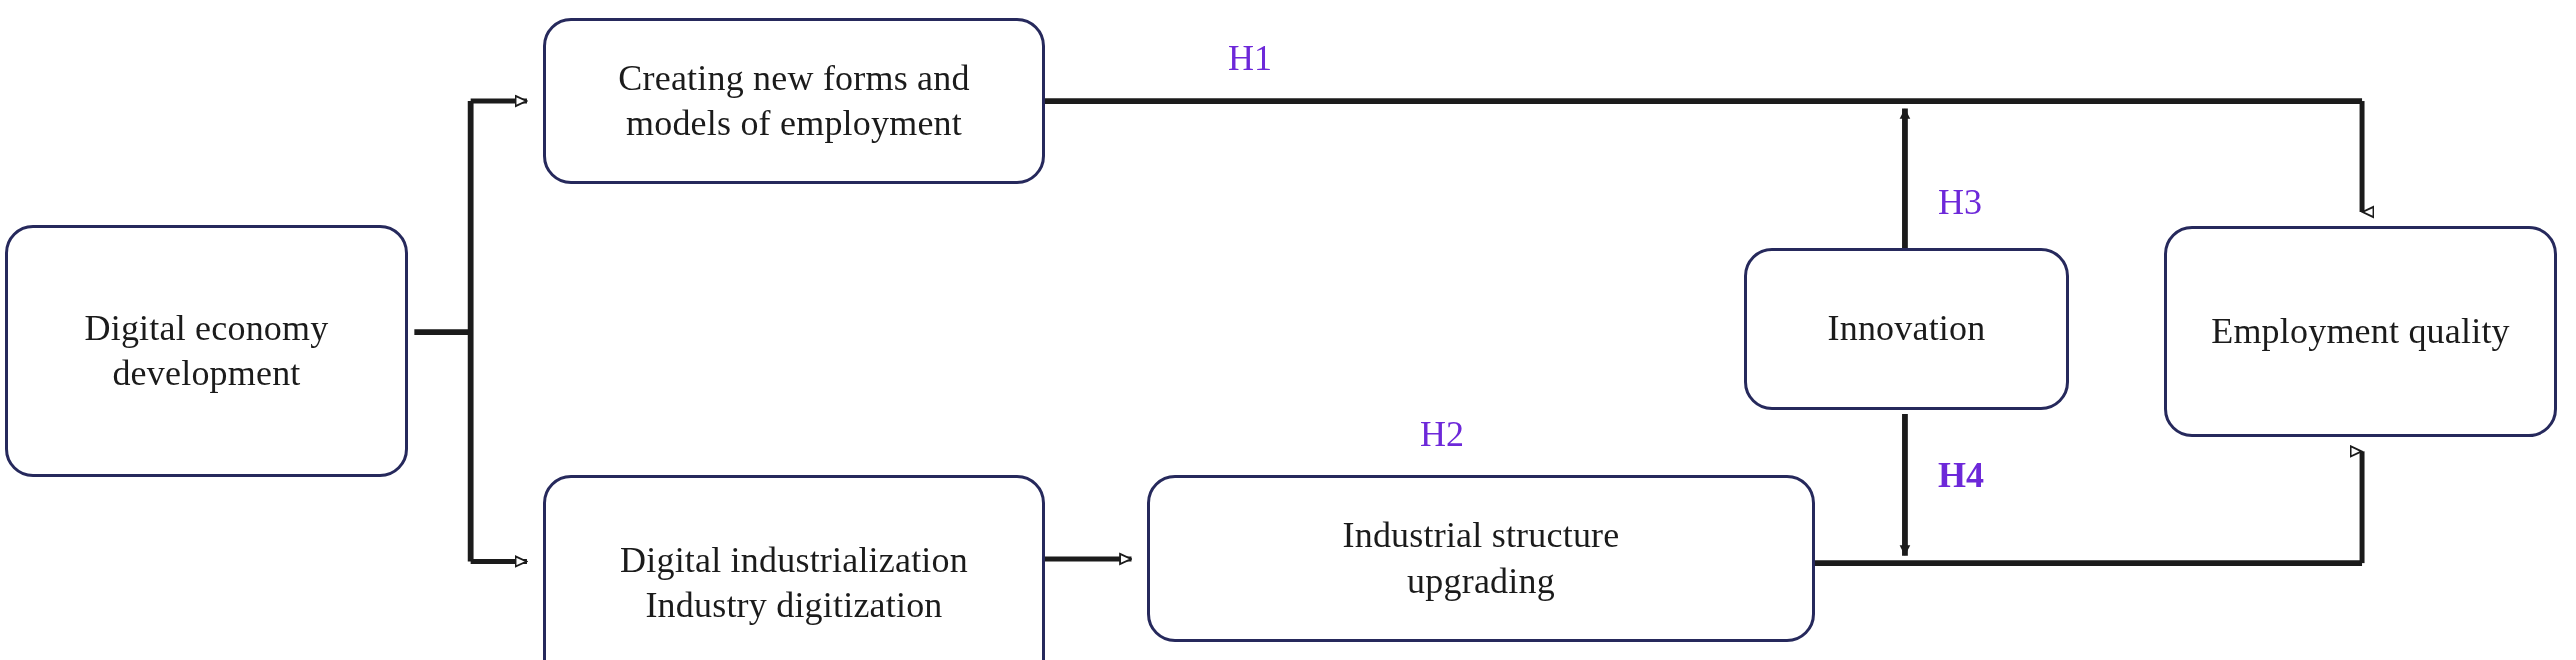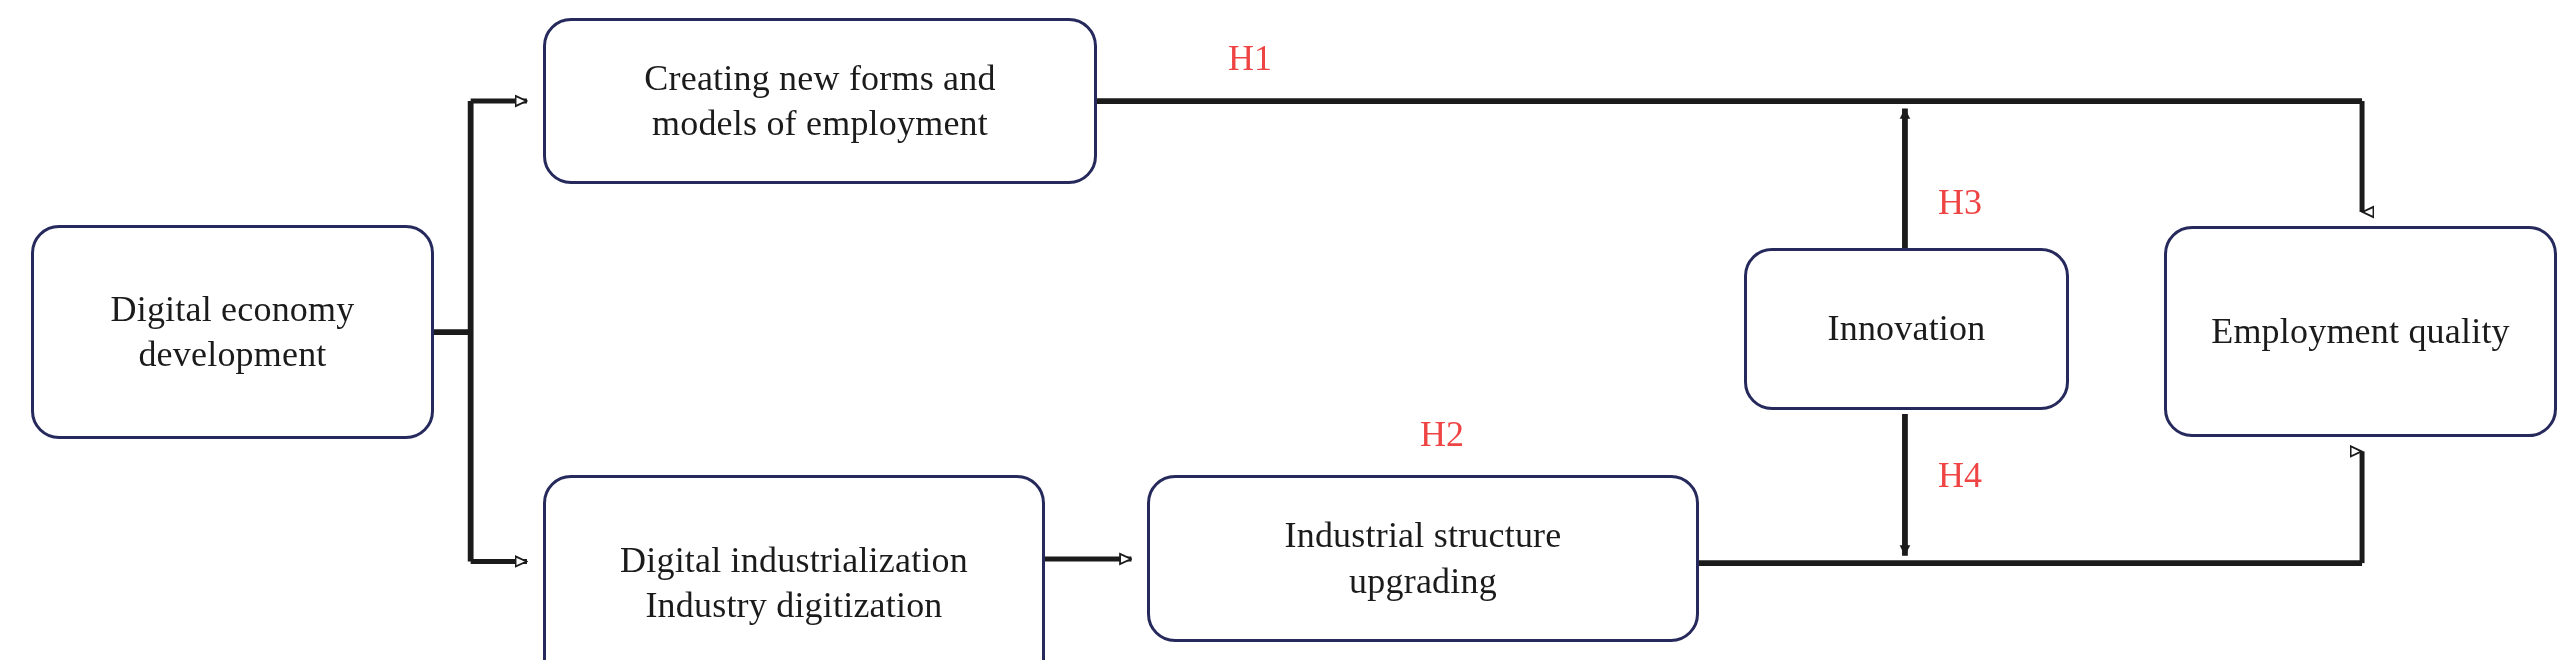--- a/index.html
+++ b/index.html
@@ -37,39 +37,39 @@
     text-align: center;
     color: #1b1b1b;
     font-size: 36px;
     line-height: 1.26;
     letter-spacing: 0.2px;
     z-index: 5;
   }
   .node .nline { display: block; white-space: nowrap; }
   .node.two-gap .nline + .nline { }
 
-  #node-digital-economy { left: 31px;   top: 225px; width: 403px;  height: 214px; }
-  #node-new-forms       { left: 543px;  top: 18px;  width: 554px;  height: 166px; }
+  #node-digital-economy { left: 5px;   top: 225px; width: 403px;  height: 252px; }
+  #node-new-forms       { left: 543px;  top: 18px;  width: 502px;  height: 166px; }
   #node-digital-ind     { left: 543px;  top: 475px; width: 502px;  height: 216px; }
-  #node-industrial      { left: 1147px; top: 475px; width: 552px;  height: 167px; }
+  #node-industrial      { left: 1147px; top: 475px; width: 668px;  height: 167px; }
   #node-innovation      { left: 1744px; top: 248px; width: 325px;  height: 162px; }
   #node-employment      { left: 2164px; top: 226px; width: 393px;  height: 211px; }
 
   .edge-label {
     position: absolute;
-    color: #ef4444;
+    color: #6d28d9;
     font-size: 36px;
     line-height: 1;
     white-space: nowrap;
     z-index: 6;
   }
   #label-h1 { left: 1228px; top: 40px; }
   #label-h2 { left: 1420px; top: 416px; }
   #label-h3 { left: 1938px; top: 184px; }
-  #label-h4 { left: 1938px; top: 457px; }
+  #label-h4 { left: 1938px; top: 457px; font-weight: bold; }
 </style>
 </head>
 <body>
 
 <div id="diagram-root">
 
   <svg id="edges-layer" viewBox="0 0 3110 797" width="2576" height="660" xmlns="http://www.w3.org/2000/svg">
     <defs>
       <marker id="mk-hollow-right" markerWidth="16" markerHeight="16" refX="15" refY="8" orient="auto" markerUnits="userSpaceOnUse">
         <path d="M 1.2 1.8 L 14.4 8 L 1.2 14.2 Z" fill="#ffffff" stroke="#1b1b1b" stroke-width="2.2" stroke-linejoin="miter"></path>

